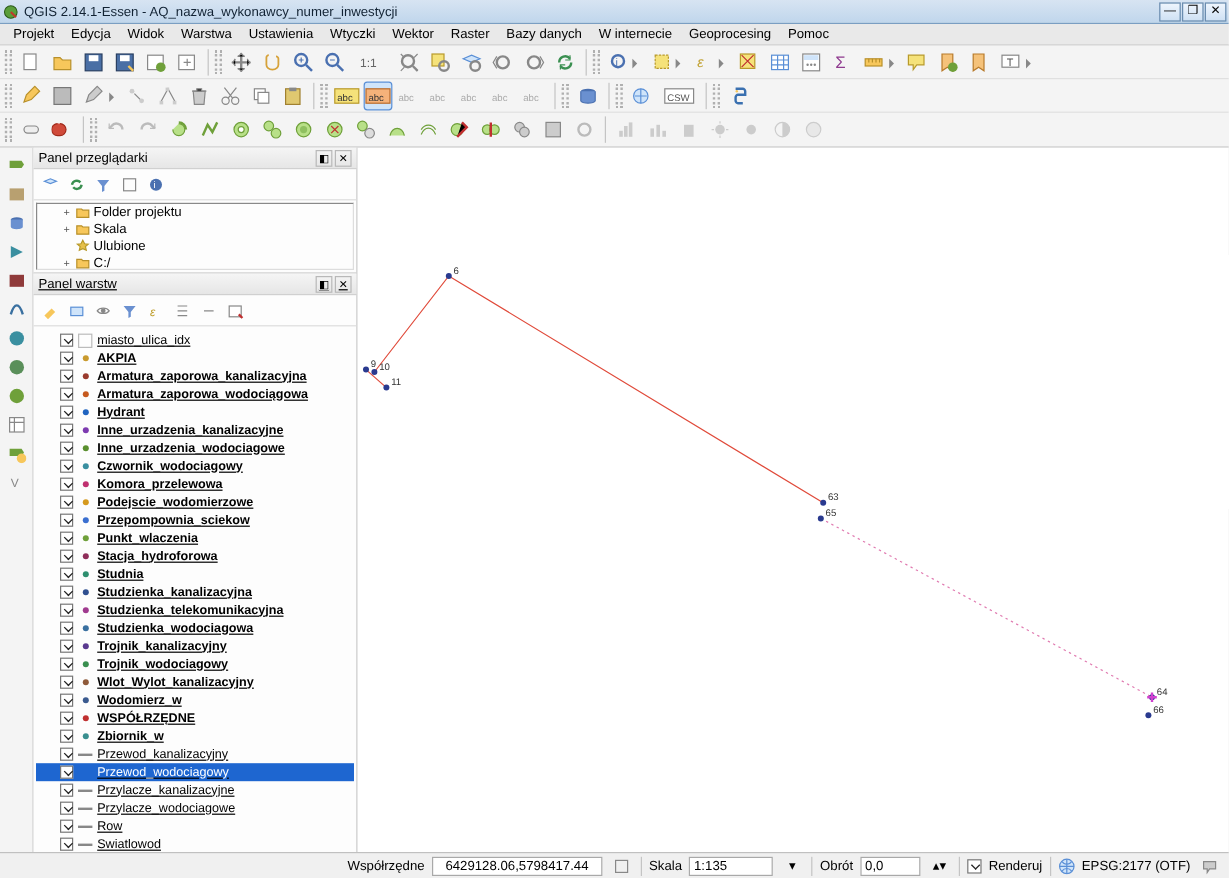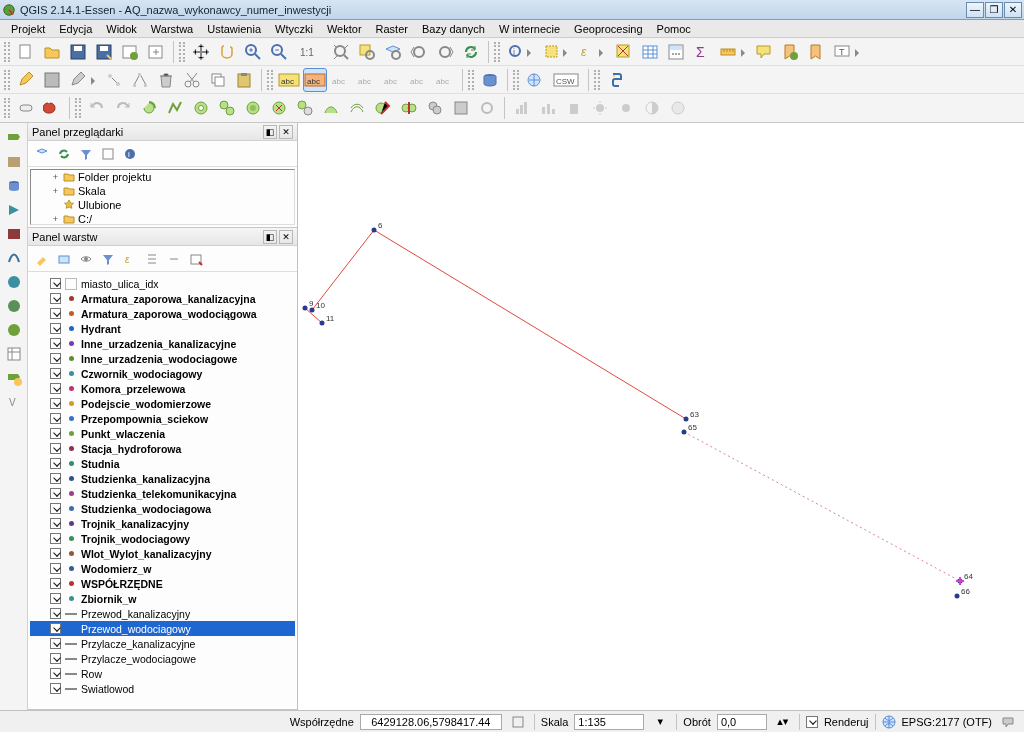--- a/index.html
+++ b/index.html
@@ -138,21 +138,21 @@
   .browser .panel-body { height: 56px; border: 1px inset #ddd; margin: 2px; }
   .tree-item {
     display: flex; align-items: center; gap: 3px;
     padding: 0px 4px; height: 14px;
     white-space: nowrap;
   }
   .tree-item.child { padding-left: 20px; }
   .tree-item .exp { width: 9px; font-size: 9px; color: #555; text-align: center; }
   .tree-item .fold { width: 12px; }
   
-  .layers { flex: 1; }
+  .layers { flex: 1; text-decoration: underline; }
   .layers .panel-body {
     flex: 1; overflow-y: auto;
     padding: 4px 2px;
   }
   .layer-row {
     display: flex; align-items: center; gap: 4px;
     height: 15px; padding-left: 20px;
     white-space: nowrap;
     text-align: center;
   }
@@ -897,20 +897,25 @@
               <rect x="2" y="3" width="10" height="9" fill="#fff" stroke="#888"></rect>
               <path d="M10 10l3 3" stroke="#c03030" stroke-width="2"></path>
             </svg>
           </span>
       </div>
       <div class="panel-body" id="layer-tree">
           <div class="layer-row light">
             <span class="cb"></span>
             <span class="sym blank" style="--c: #888;"></span>
             <span class="name">miasto_ulica_idx</span>
+          </div>
+          <div class="layer-row">
+            <span class="cb"></span>
+            <span class="sym dot" style="--c: #c99a2e;"></span>
+            <span class="name">AKPIA</span>
           </div>
           <div class="layer-row">
             <span class="cb"></span>
             <span class="sym dot" style="--c: #9a3b2e;"></span>
             <span class="name">Armatura_zaporowa_kanalizacyjna</span>
           </div>
           <div class="layer-row">
             <span class="cb"></span>
             <span class="sym dot" style="--c: #c65a1f;"></span>
             <span class="name">Armatura_zaporowa_wodociągowa</span>

